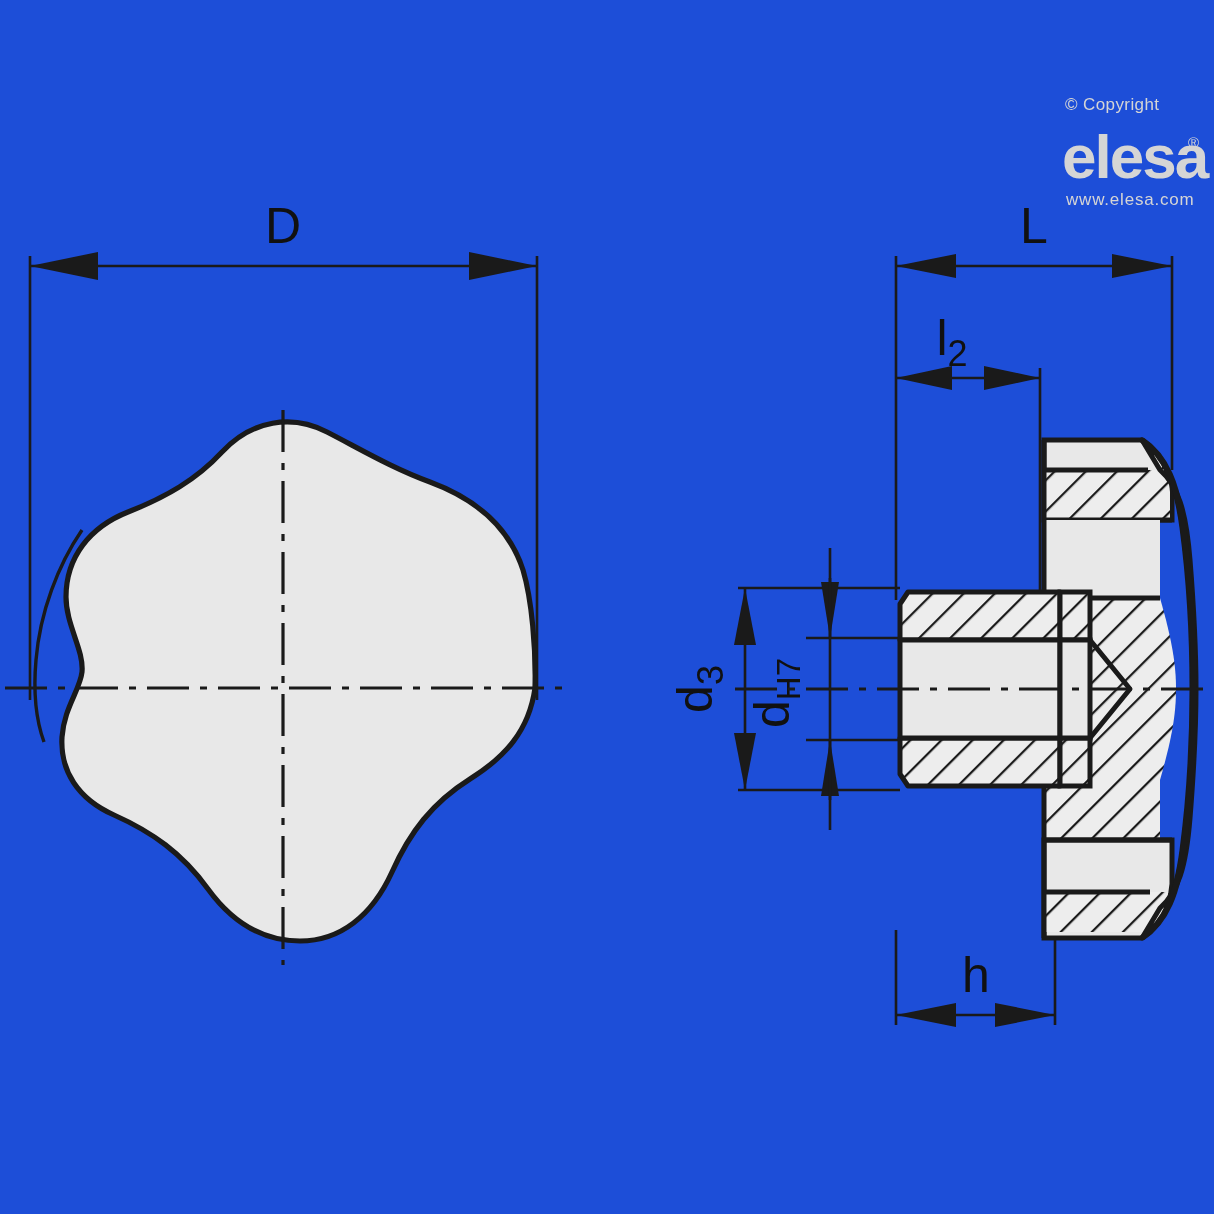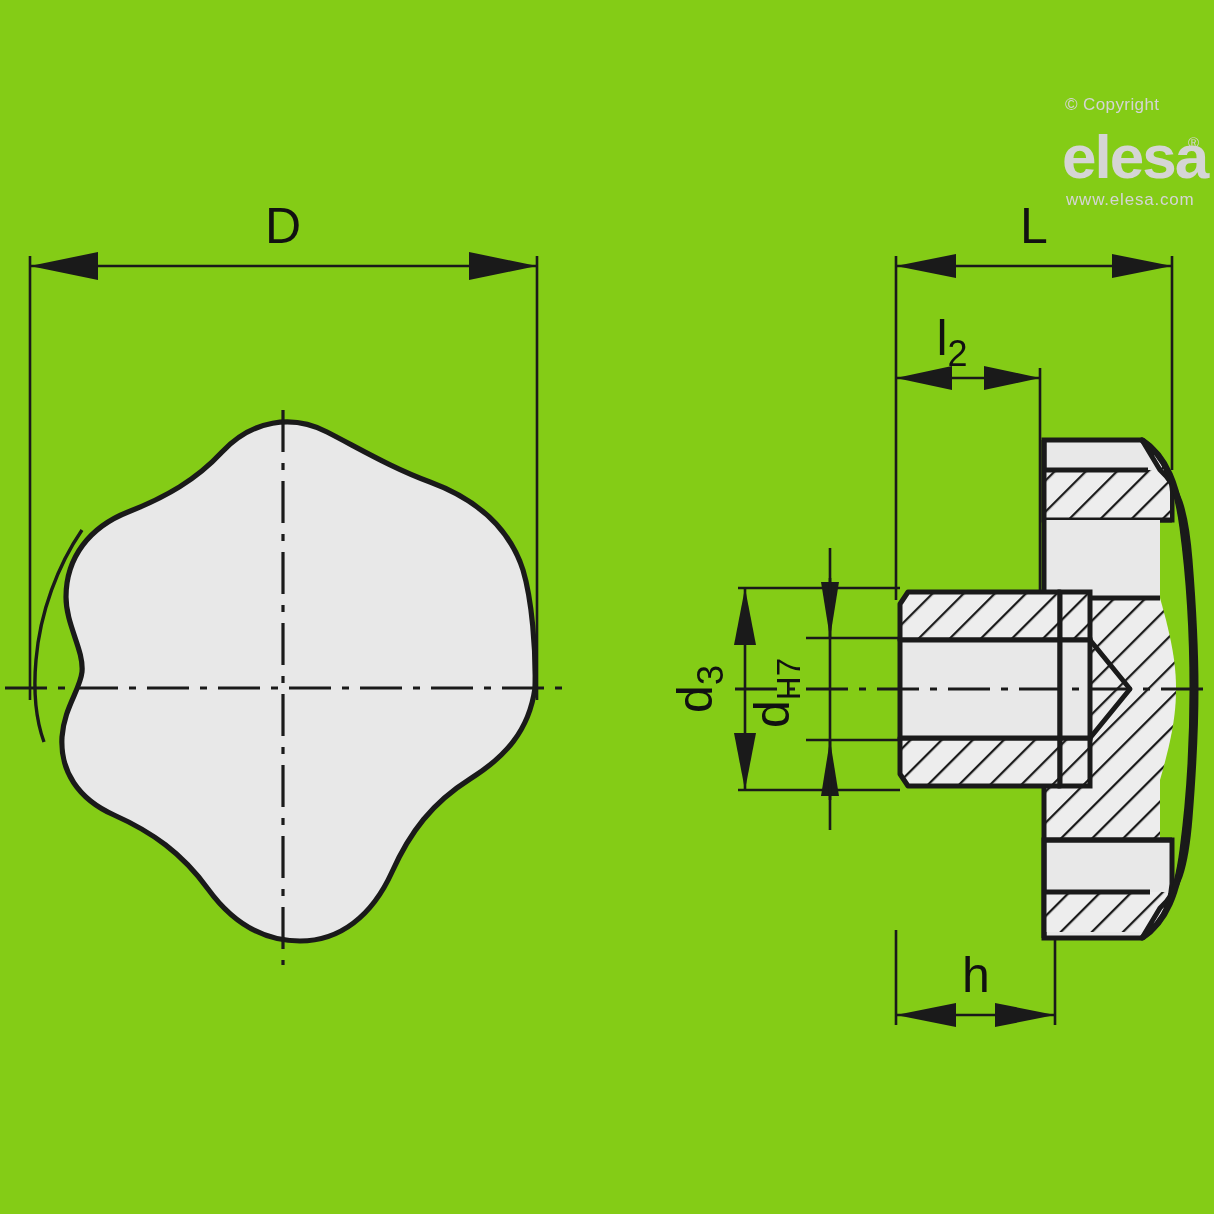--- a/index.html
+++ b/index.html
@@ -11,21 +11,21 @@
   body {
     width: 1214px;
     height: 1214px;
     overflow: hidden;
     font-family: "Liberation Sans", sans-serif;
   }
   #drawing-root {
     position: relative;
     width: 1214px;
     height: 1214px;
-    background: #84cc16;
+    background: #1d4ed8;
   }
   #drawing-svg {
     display: block;
     width: 1214px;
     height: 1214px;
   }
   .dim-label {
     font-family: "Liberation Sans", sans-serif;
     font-weight: 400;
     fill: #111111;

